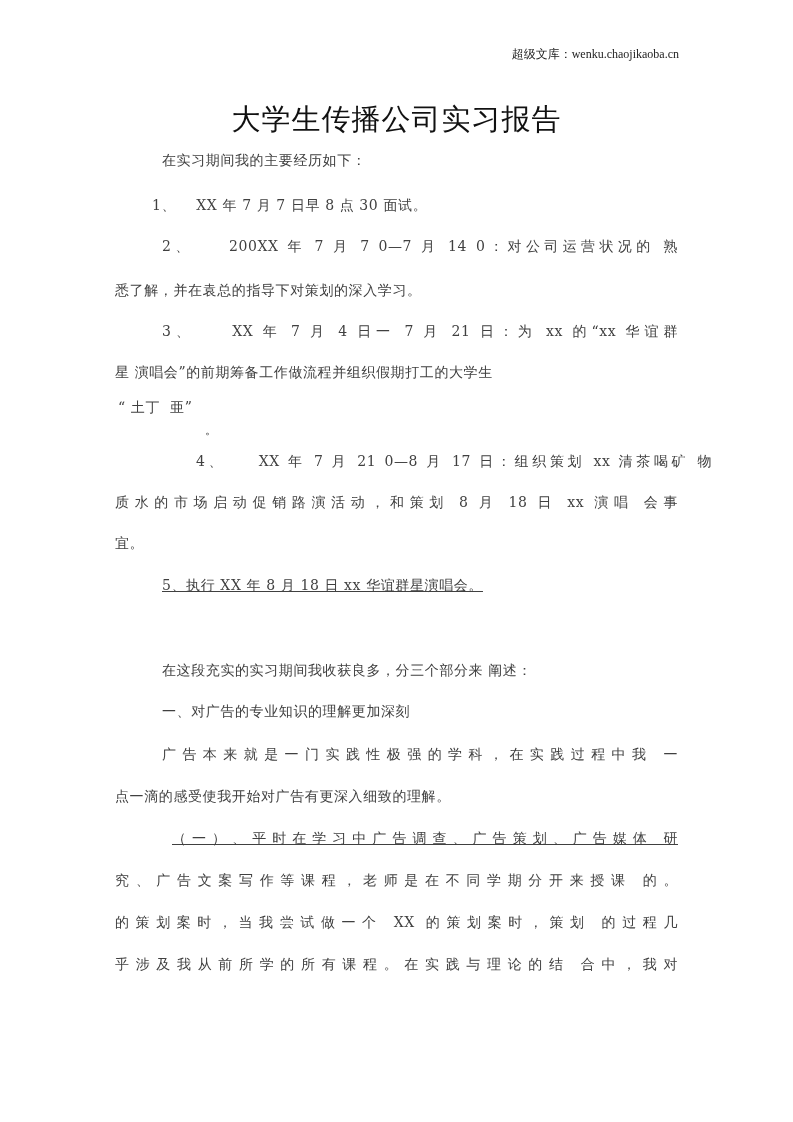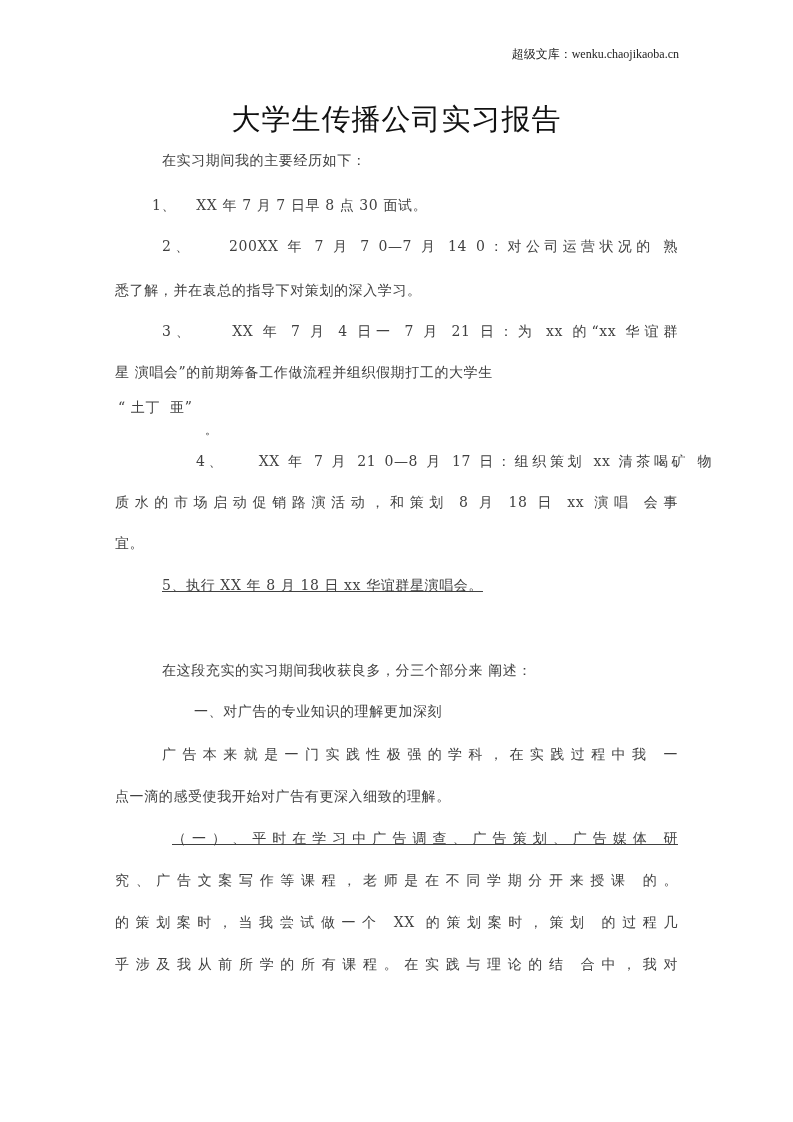--- a/index.html
+++ b/index.html
@@ -27,19 +27,19 @@
 <div class="line just" style="left:162px;top:323px;width:516px;">3、    XX 年 7 月 4 日一 7 月 21 日：为 xx 的“xx 华谊群</div>
 <div class="line" style="left:115px;top:364px;">星 演唱会”的前期筹备工作做流程并组织假期打工的大学生</div>
 <div class="line" style="left:118px;top:399px;">“ 土丁  亜”</div>
 <div class="dot" style="left:205px;top:422px;">。</div>
 <div class="line just" style="left:168px;top:453px;width:516px;margin-left:28px;">4、    XX 年 7 月 21 0—8 月 17 日：组织策划 xx 清茶喝矿 物</div>
 <div class="line just" style="left:115px;top:494px;width:563px;">质水的市场启动促销路演活动，和策划 8 月 18 日 xx 演唱 会事</div>
 <div class="line" style="left:115px;top:535px;">宜。</div>
 <div class="line" style="left:162px;top:577px;text-decoration:underline;">5、执行 XX 年 8 月 18 日 xx 华谊群星演唱会。</div>
 
 <div class="line" style="left:162px;top:662px;">在这段充实的实习期间我收获良多，分三个部分来 阐述：</div>
-<div class="line" style="left:162px;top:703px;margin-left:32px;">一、对广告的专业知识的理解更加深刻</div>
+<div class="line" style="left:162px;top:703px;">一、对广告的专业知识的理解更加深刻</div>
 <div class="line just" style="left:162px;top:746px;width:516px;">广告本来就是一门实践性极强的学科，在实践过程中我 一</div>
 <div class="line" style="left:115px;top:788px;">点一滴的感受使我开始对广告有更深入细致的理解。</div>
 <div class="line just" style="left:172px;top:830px;width:506px;text-decoration:underline;">（一）、平时在学习中广告调查、广告策划、广告媒体 研</div>
 <div class="line just" style="left:115px;top:872px;width:563px;">究、广告文案写作等课程，老师是在不同学期分开来授课 的。</div>
 <div class="line just" style="left:115px;top:914px;width:563px;">的策划案时，当我尝试做一个 XX 的策划案时，策划 的过程几</div>
 <div class="line just" style="left:115px;top:956px;width:563px;">乎涉及我从前所学的所有课程。在实践与理论的结 合中，我对</div>
 
 </body></html>

